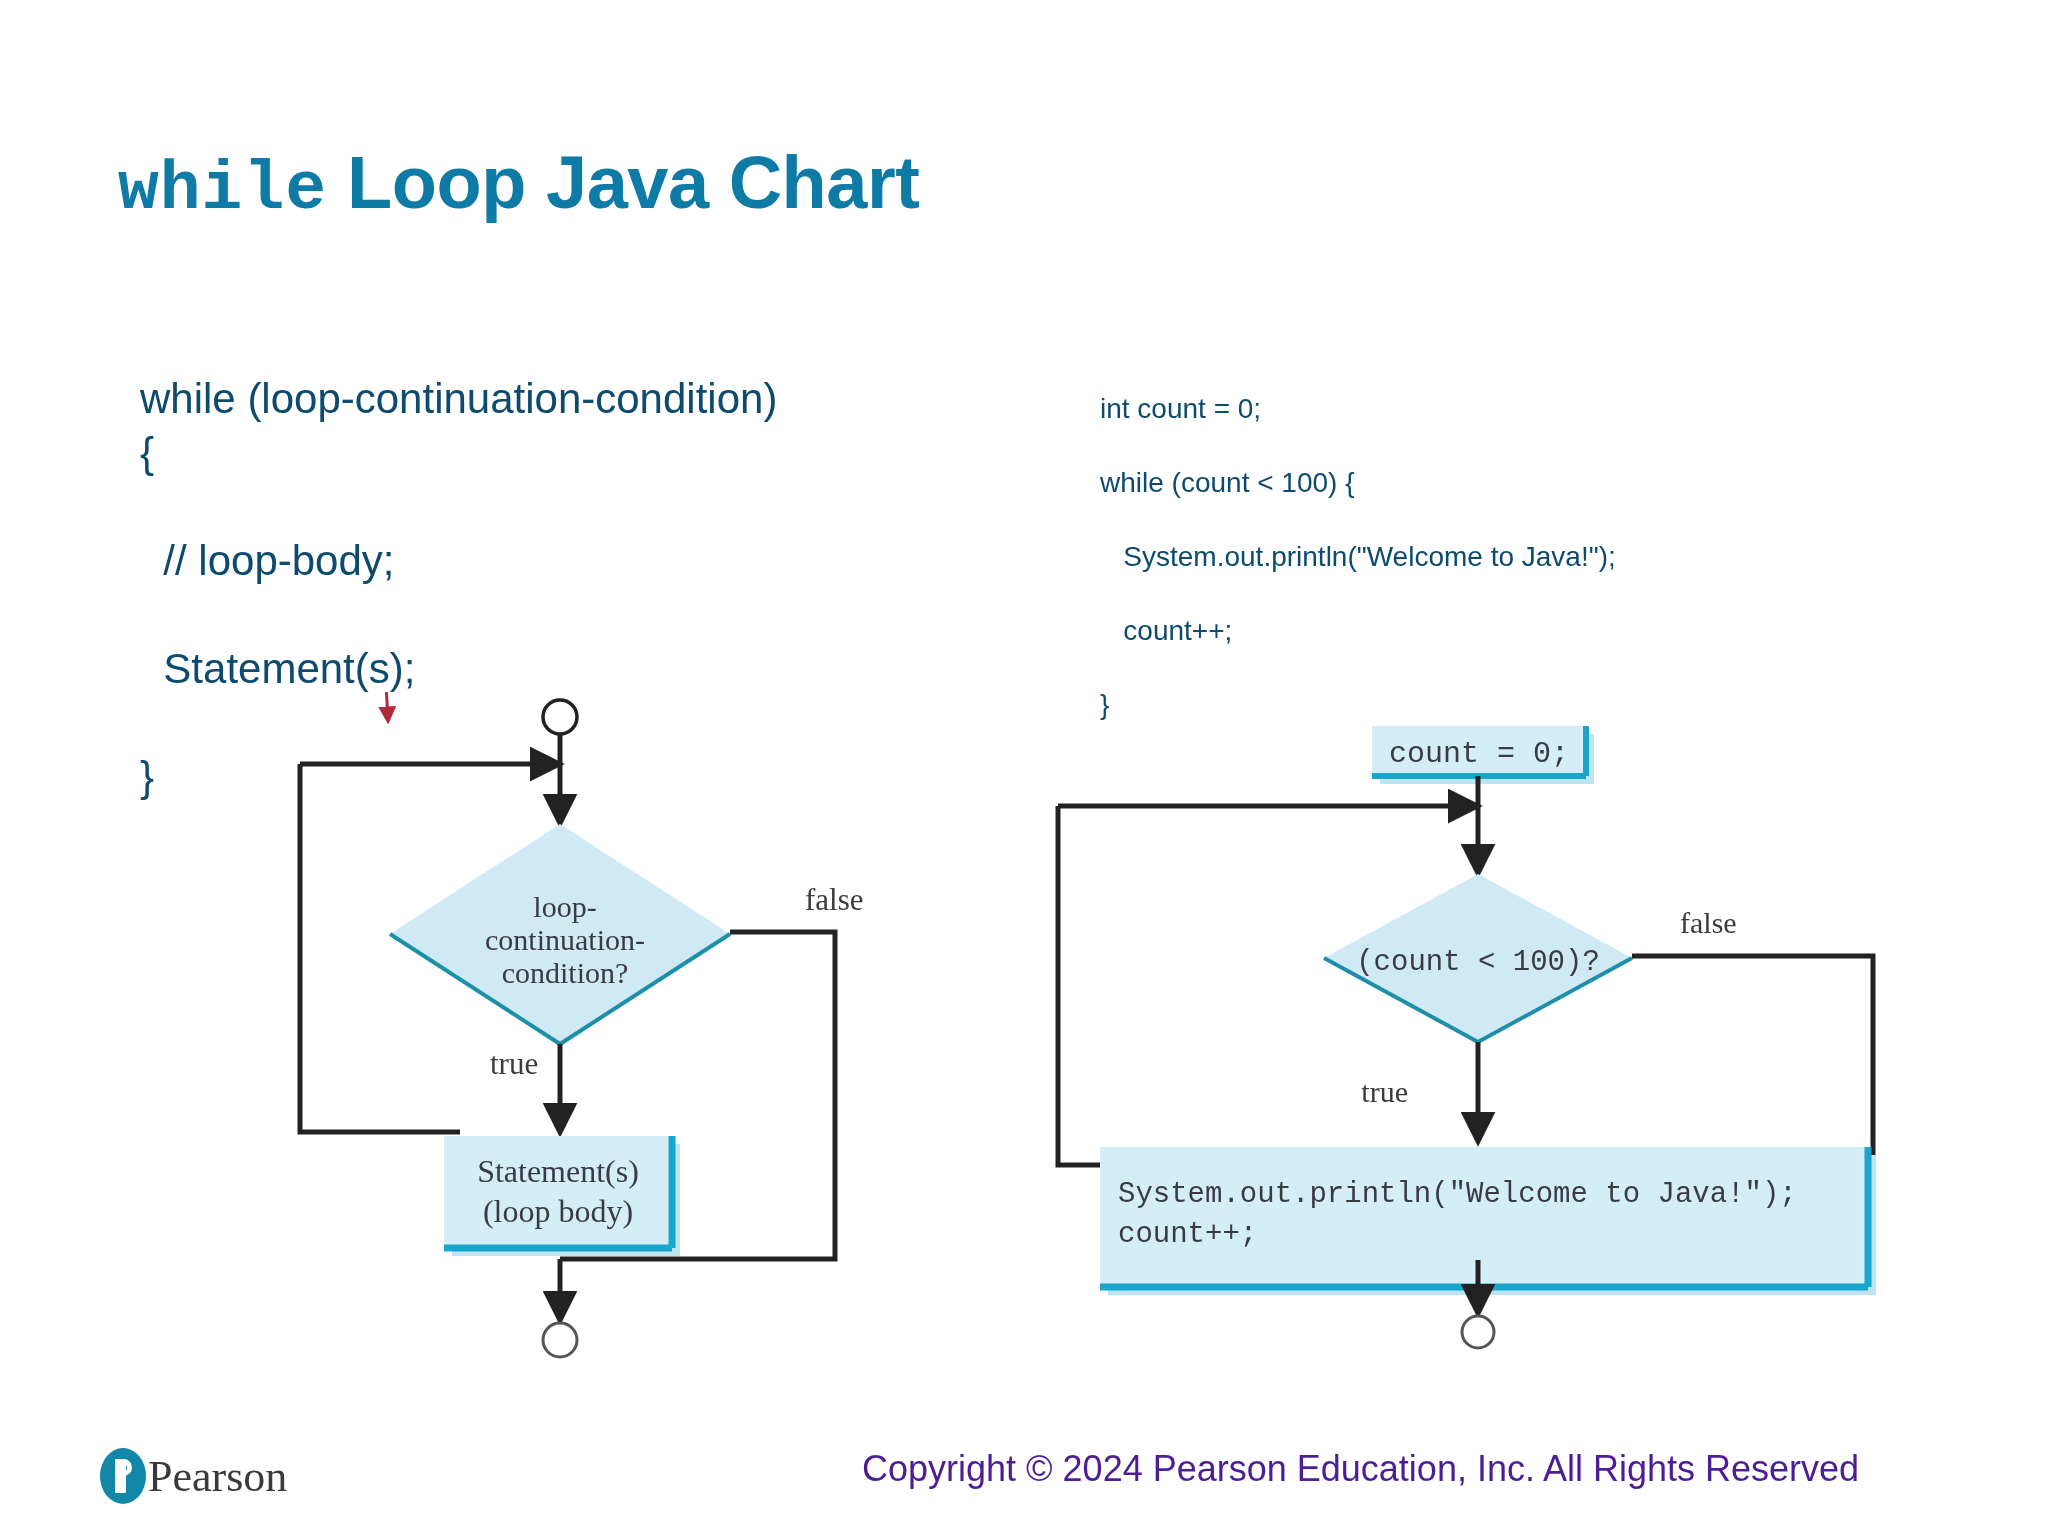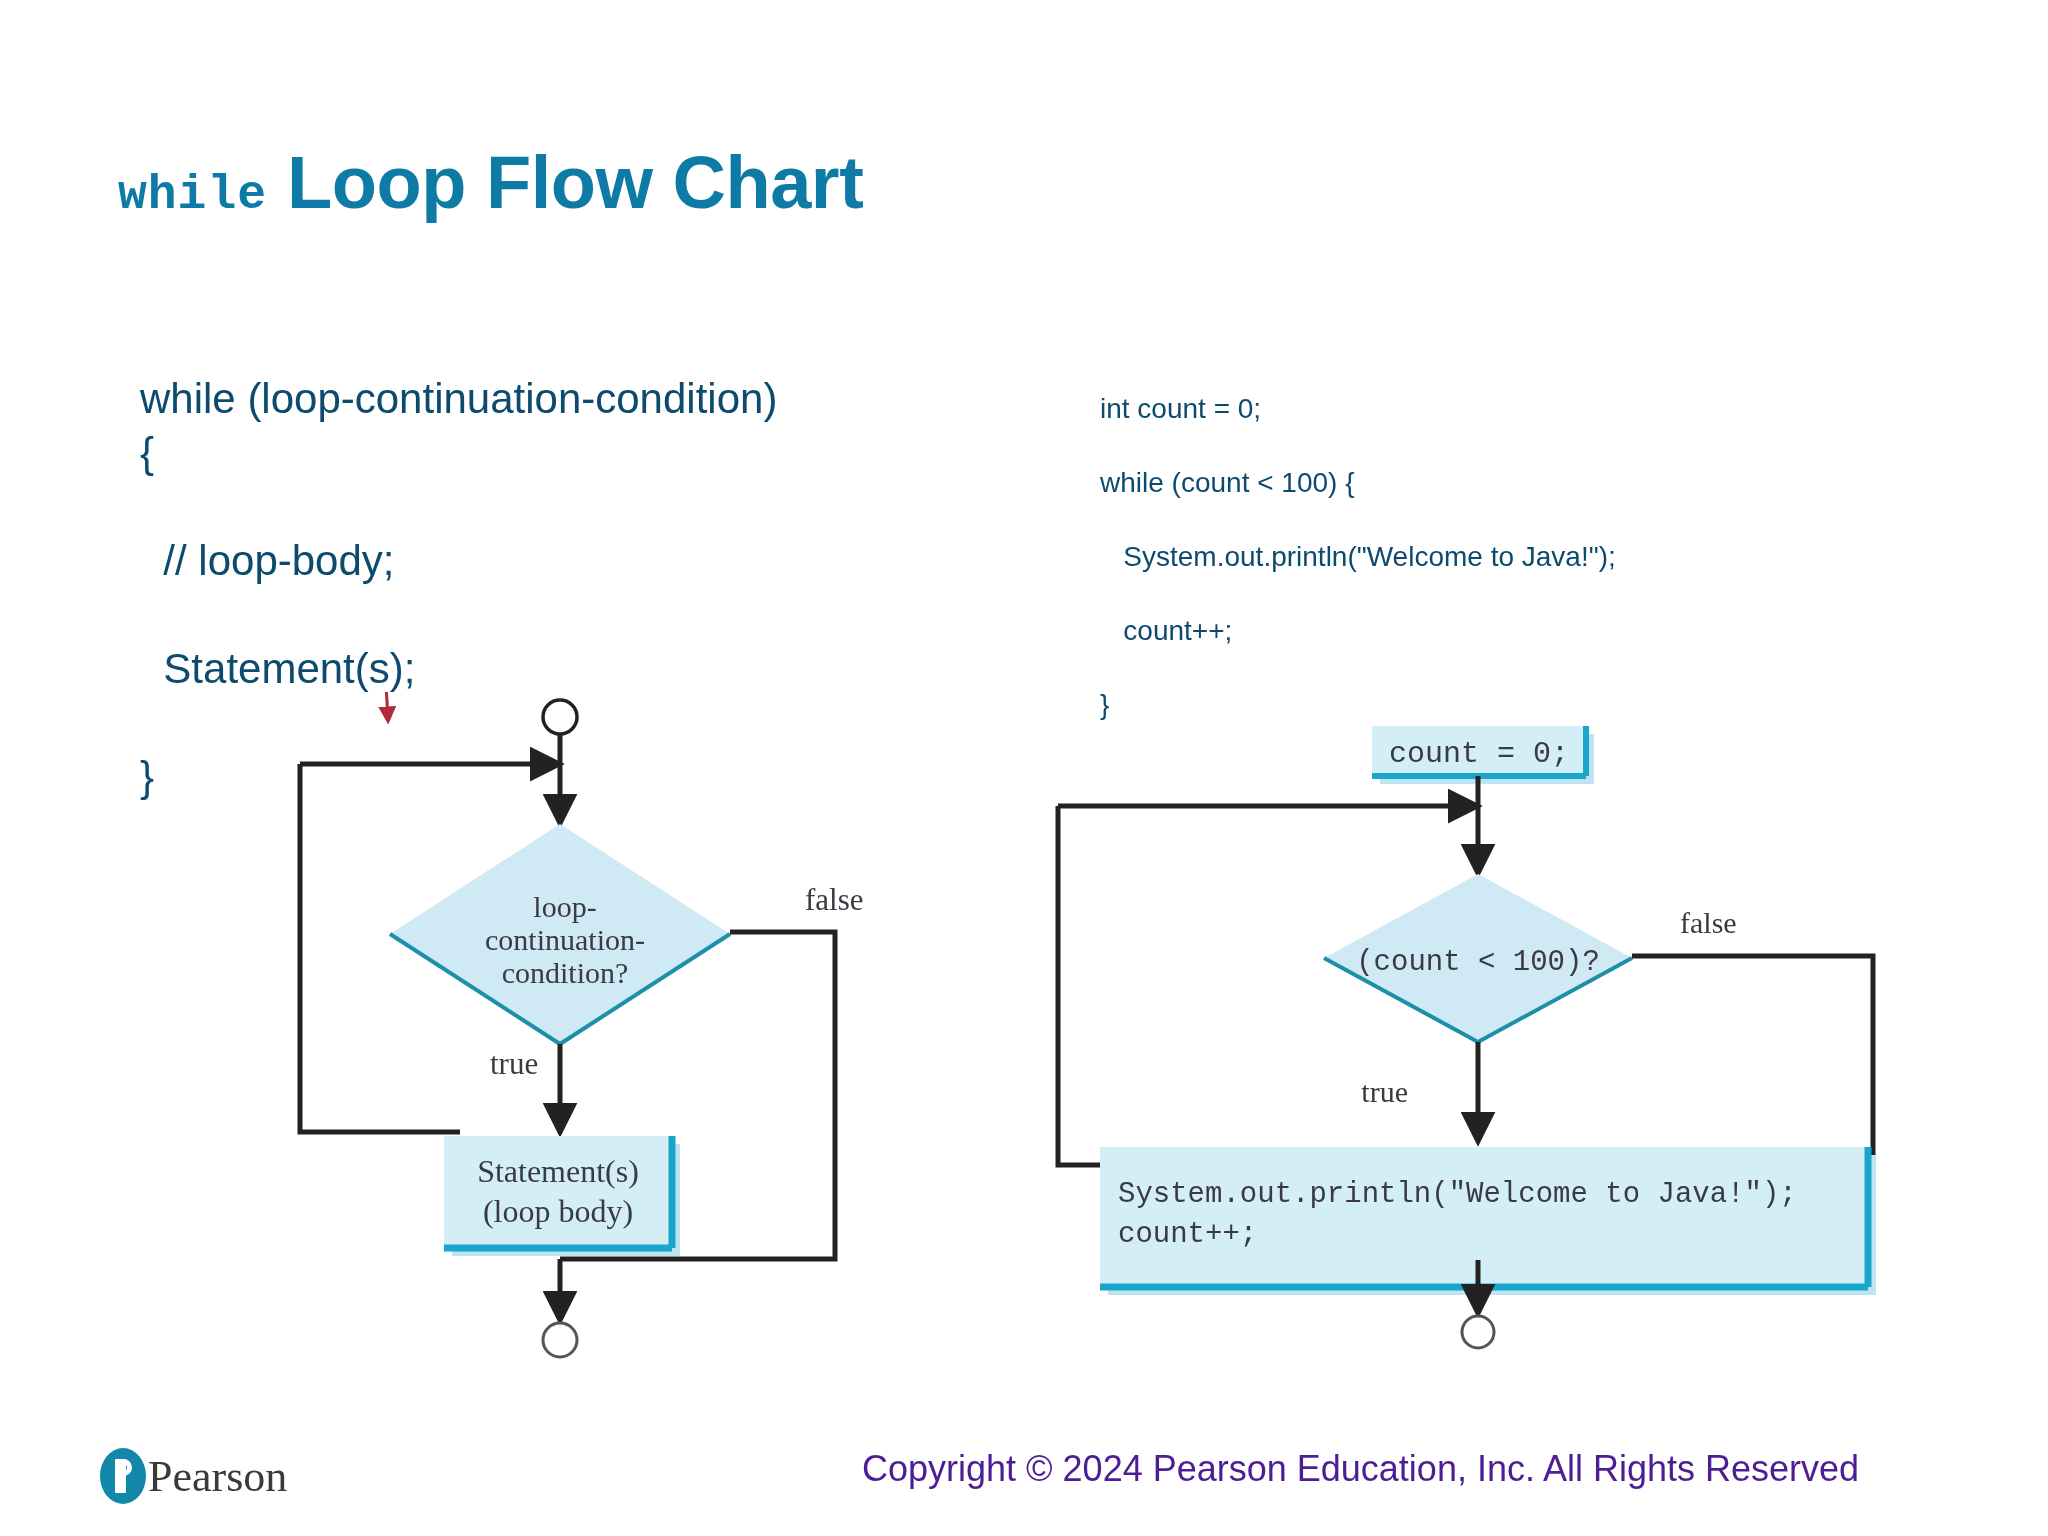--- a/index.html
+++ b/index.html
@@ -22,21 +22,21 @@
     top: 140px;
     font-size: 74px;
     font-weight: bold;
     color: #0E7BA6;
     white-space: nowrap;
     letter-spacing: -0.5px;
   }
   #slide-title .kw {
     font-family: "Liberation Mono", "DejaVu Sans Mono", monospace;
     font-weight: bold;
-    font-size: 48px;
+    font-size: 68px;
     letter-spacing: 1px;
   }
 
   
   .codeblock {
     position: absolute;
     color: #0c4a6e;
     font-family: "Liberation Sans", sans-serif;
     white-space: pre;
   }
@@ -108,21 +108,21 @@
     top: 1448px;
     font-size: 36px;
     color: #4c1d95;
     white-space: nowrap;
   }
 </style>
 </head>
 <body>
 
 <div id="slide-title">
-  <span class="kw">while</span><span> Loop Flow Chart</span>
+  <span class="kw">while</span><span> Loop Java Chart</span>
 </div>
 
 <div class="codeblock" id="code-left">while (loop-continuation-condition)
 {
 
   // loop-body;
 
   Statement(s);
 
 }</div>

